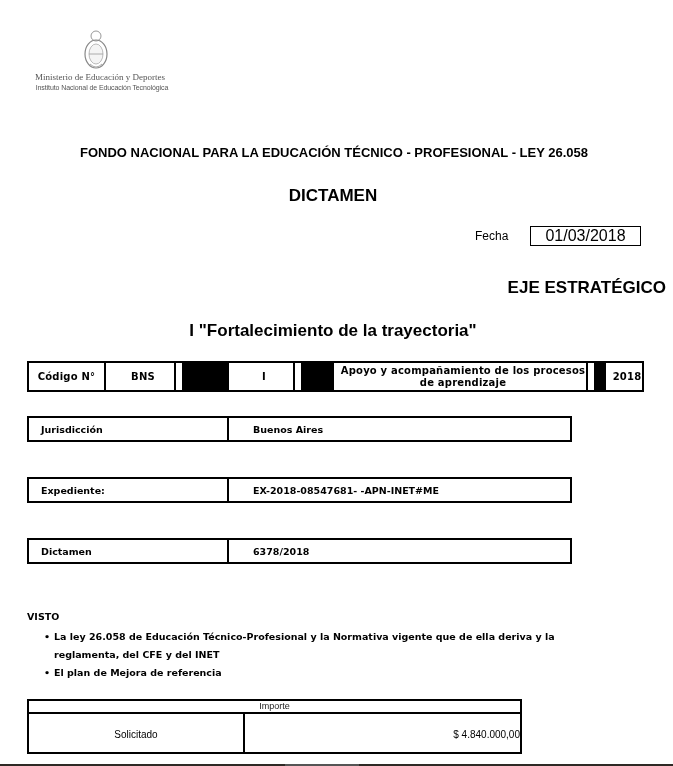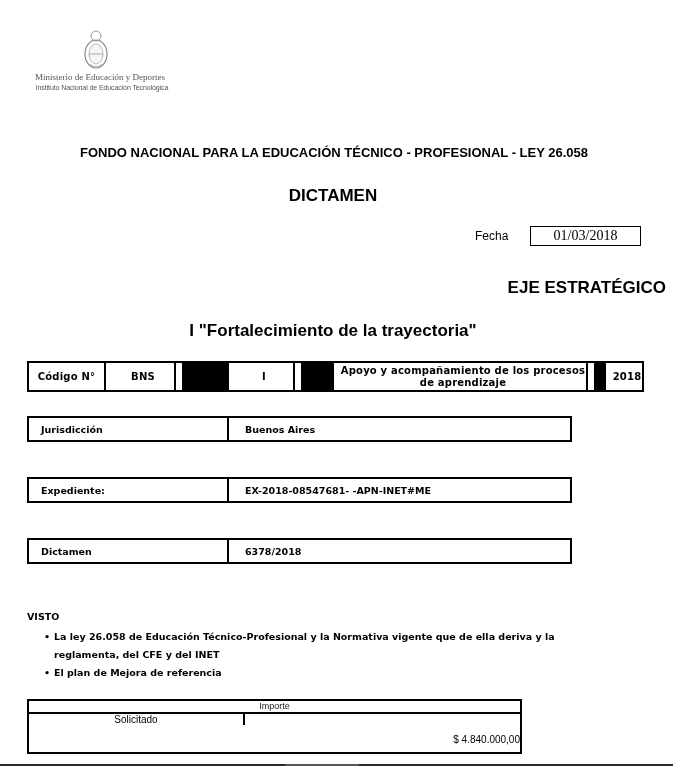--- a/index.html
+++ b/index.html
@@ -14,48 +14,48 @@
     .ministry { left: 0; top: 72px; width: 200px; text-align: center;
       font-family: "Liberation Serif", serif; font-size: 9px; color: #555; }
     .institute { left: 0; top: 84px; width: 204px; text-align: center;
       font-size: 7px; color: #555; letter-spacing: -0.1px; }
 
     .fondo { left: 0; top: 145px; width: 668px; text-align: center; font-weight: bold; font-size: 13px; }
     .dictamen-title { left: 0; top: 186px; width: 666px; text-align: center; font-weight: bold; font-size: 17px; }
 
     .fecha-label { left: 475px; top: 229px; font-size: 12px; }
     .fecha-box { left: 530px; top: 226px; width: 111px; height: 20px; border: 1px solid #000; box-sizing: border-box;
-      text-align: center; font-size: 14px; line-height: 18px; font-family: Liberation Serif, serif; }
+      text-align: center; font-size: 16px; line-height: 18px; }
 
     .eje { left: 0; top: 278px; width: 666px; text-align: right; font-weight: bold; font-size: 17px; }
     .eje-name { left: 0; top: 321px; width: 666px; text-align: center; font-weight: bold; font-size: 17px; }
 
     
     .code-row { left: 27px; top: 361px; width: 617px; height: 31px; border: 2px solid #000; box-sizing: border-box; display: flex; gap: 6px; }
     .code-row .cell { box-sizing: border-box; border-right: 2px solid #000; display: flex; align-items: center; justify-content: center;
       font-weight: bold; font-size: 10px; text-align: center; font-family: "DejaVu Sans", sans-serif; letter-spacing: 0.2px; }
     .code-row .cell:last-child { border-right: none; }
     .black { background: #000; }
 
     
     .info { left: 27px; width: 545px; height: 26px; border: 2px solid #000; box-sizing: border-box; display: flex; }
     .info .lbl { width: 200px; border-right: 2px solid #000; box-sizing: border-box; padding-left: 12px; display: flex; align-items: center;
       font-weight: bold; font-size: 9.5px; font-family: "DejaVu Sans", sans-serif; }
-    .info .val { flex: 1; padding-left: 16px; display: flex; align-items: center; font-weight: bold; font-size: 9.5px; font-family: "DejaVu Sans", sans-serif; }
+    .info .val { flex: 1; padding-left: 24px; display: flex; align-items: center; font-weight: bold; font-size: 9.5px; font-family: "DejaVu Sans", sans-serif; }
 
     .visto { left: 27px; top: 611px; font-weight: bold; font-size: 9.5px; font-family: "DejaVu Sans", sans-serif; }
     .visto-list { left: 44px; top: 628px; width: 560px; margin: 0; padding: 0; list-style: none;
       font-weight: bold; font-size: 9.5px; font-family: "DejaVu Sans", sans-serif; line-height: 18px; }
     .visto-list li { position: relative; padding-left: 10px; }
     .visto-list li::before { content: "•"; position: absolute; left: 0; top: 0; }
 
     
     .importe { left: 27px; top: 699px; width: 495px; height: 55px; border: 2px solid #000; box-sizing: border-box; }
     .importe .head { height: 11px; border-bottom: 2px solid #000; text-align: center; font-size: 9px; line-height: 11px; color: #222; }
-    .importe .row { display: flex; height: 40px; flex-direction: column; }
+    .importe .row { display: flex; height: 40px; }
     .importe .c1 { width: 216px; border-right: 2px solid #000; box-sizing: border-box; display: flex; align-items: center; justify-content: center; font-size: 10px; }
     .importe .c2 { flex: 1; display: flex; align-items: center; justify-content: flex-end; font-size: 10px; padding-right: 0px; }
 
     .bottom-bar { left: 0; top: 764px; width: 673px; height: 2px; background: #2e2925; }
     .bottom-bar .seg { position: absolute; left: 285px; top: 0; width: 74px; height: 2px; background: #555; }
   </style>
 </head>
 <body>
 
 <div class="abs logo">

